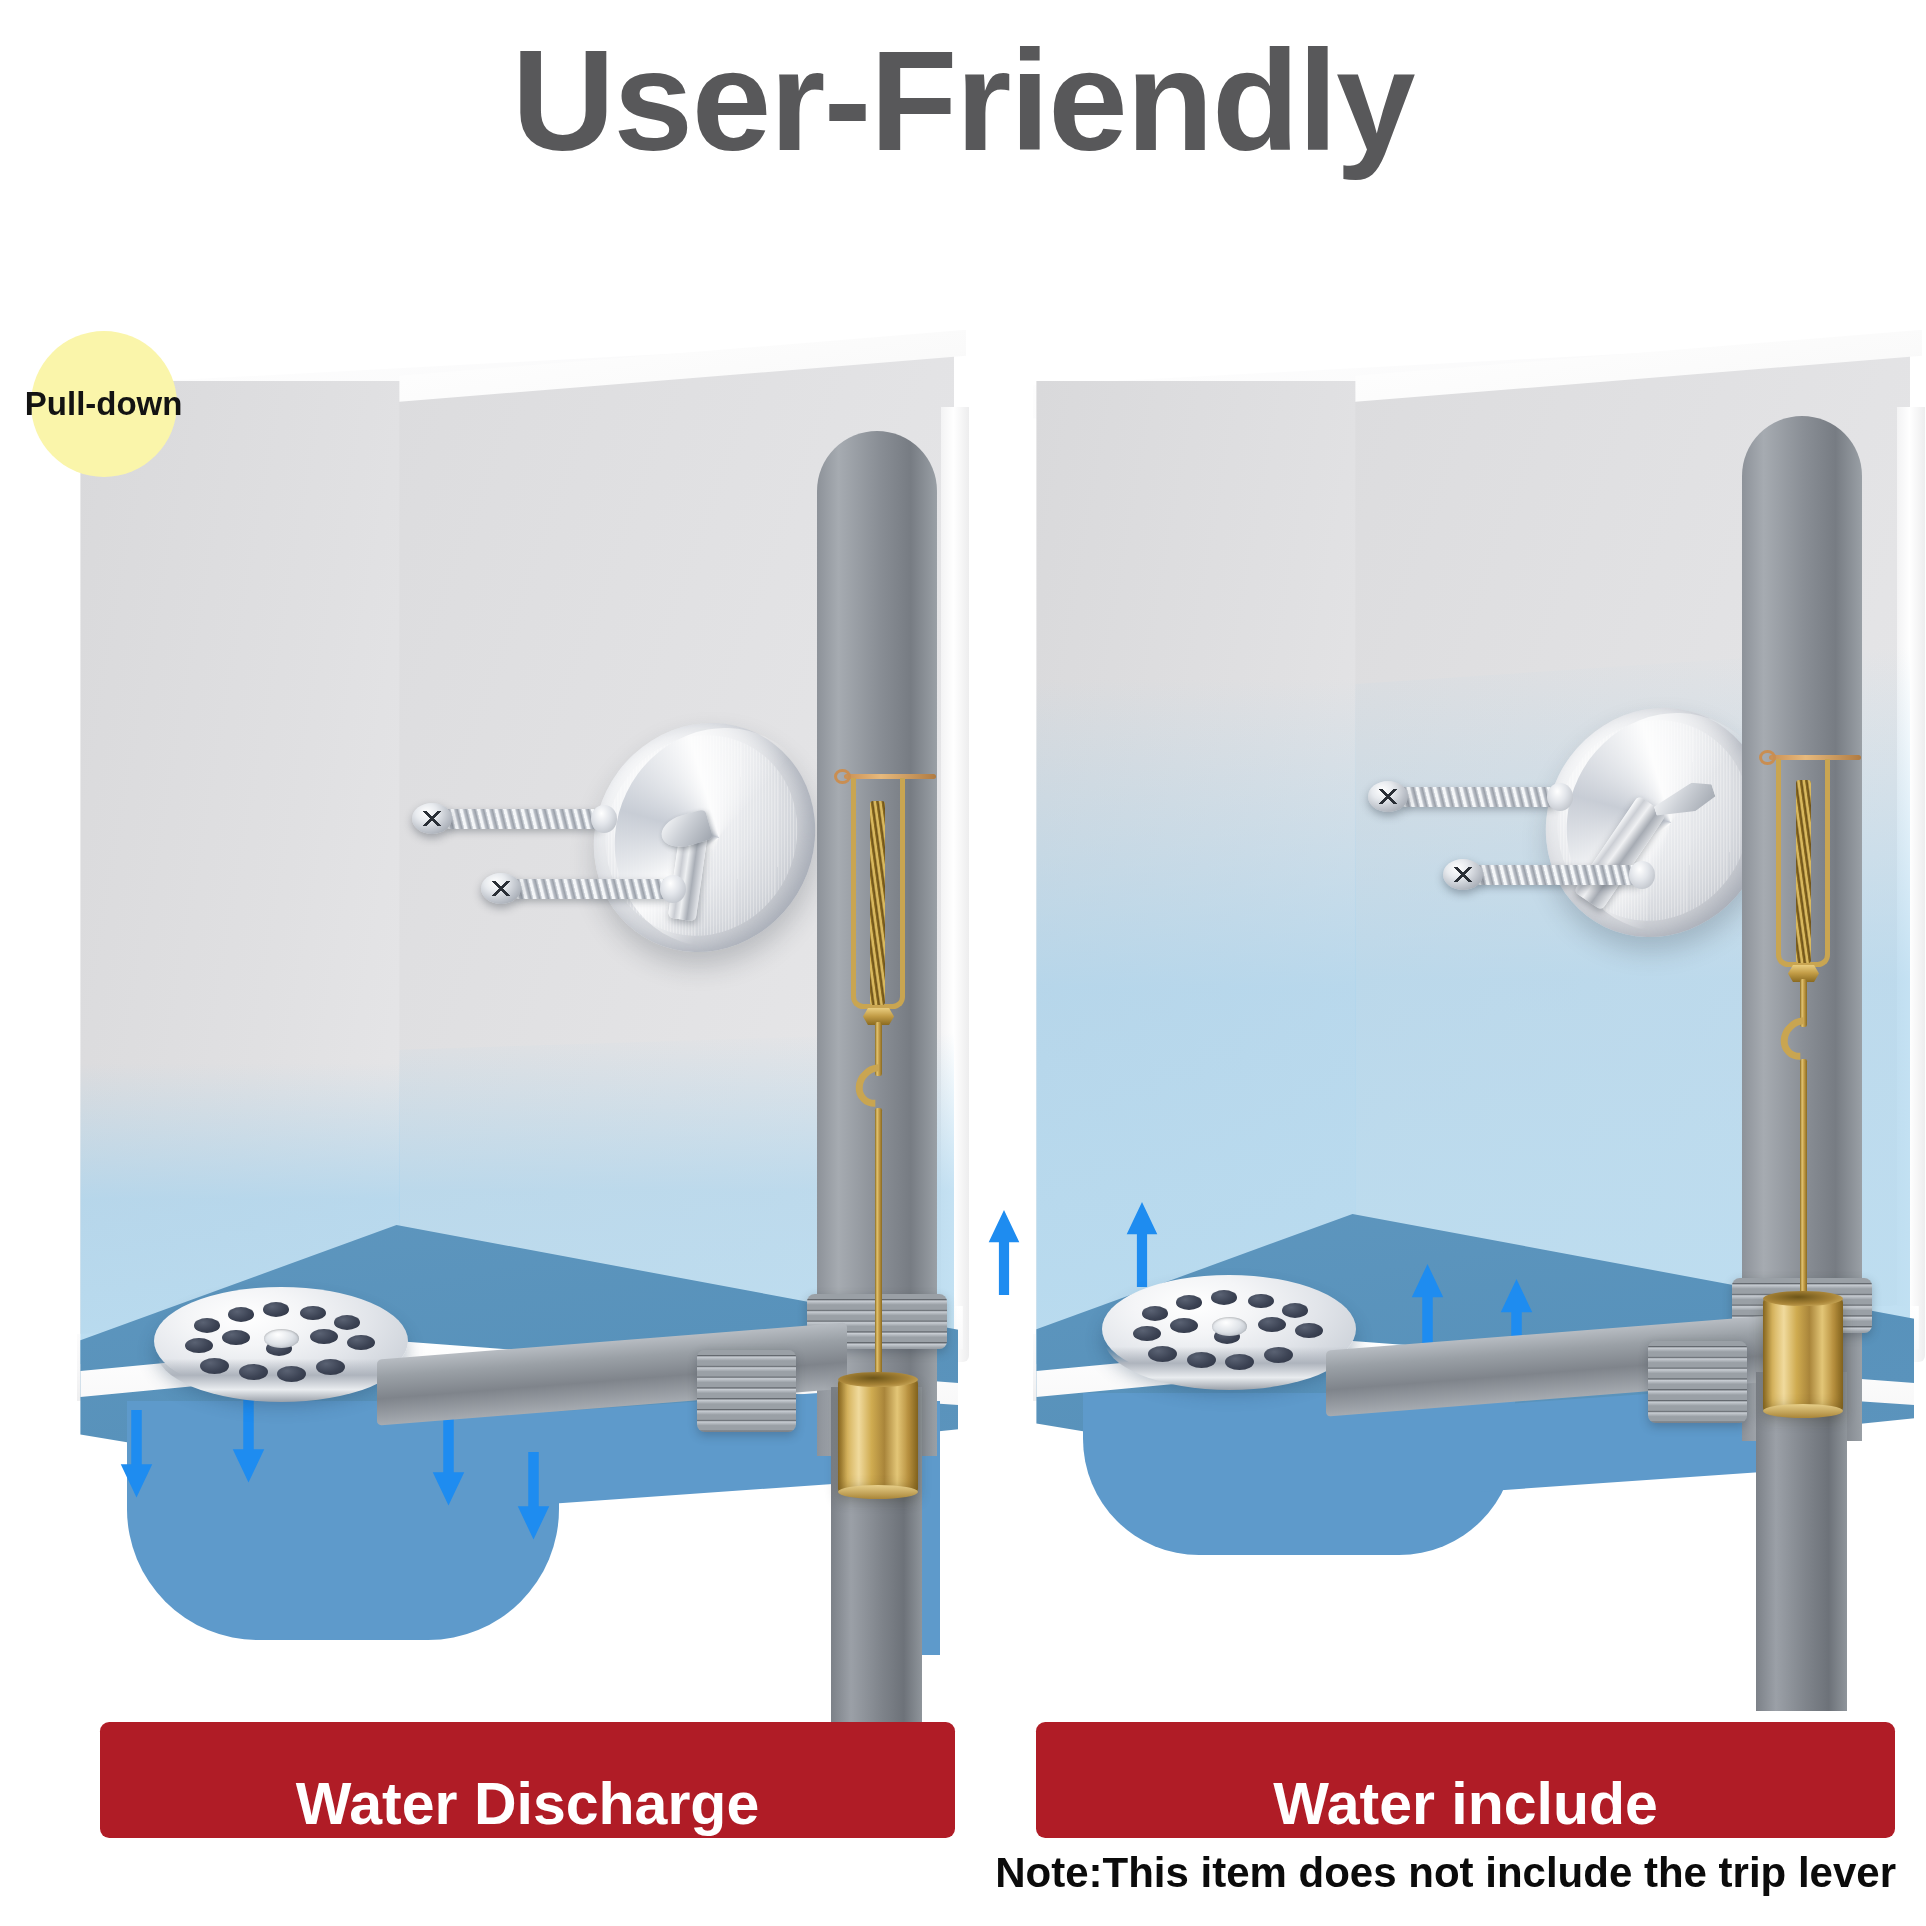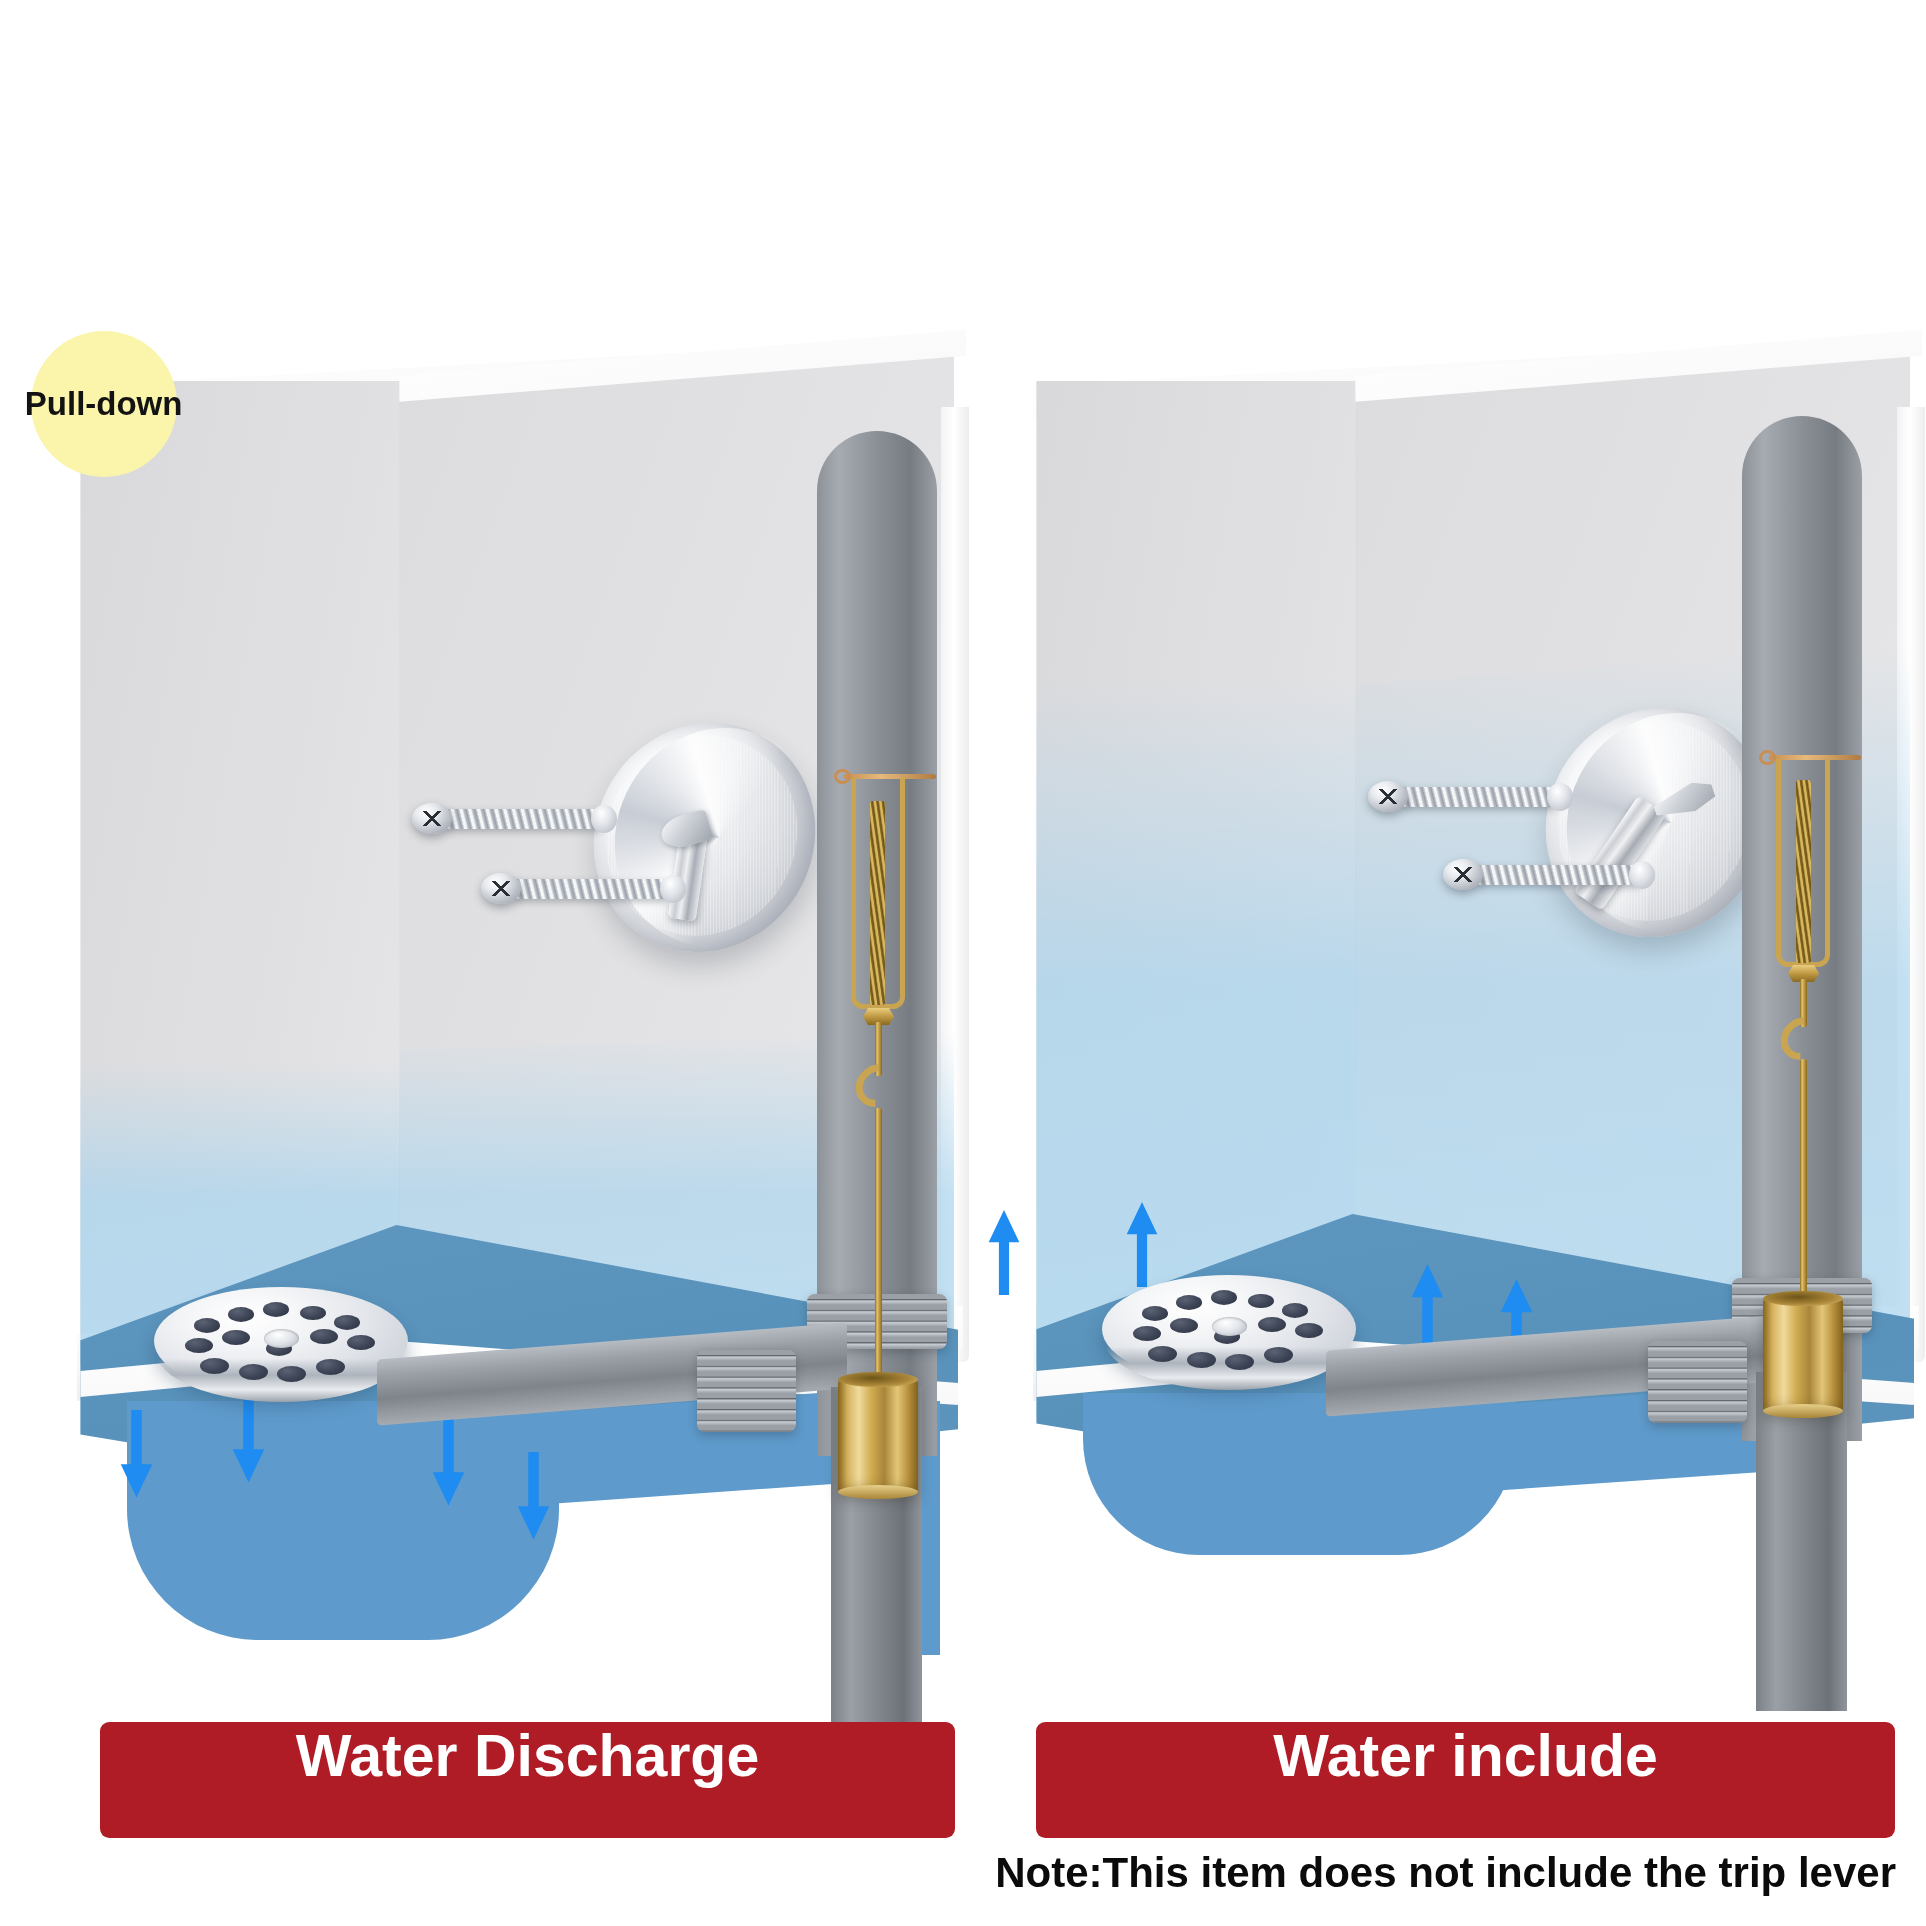--- a/index.html
+++ b/index.html
@@ -344,37 +344,38 @@
     z-index:40;
   }
   .pd .badge { left:-15.4px; top:-7.7px; }
   .ps .badge { left:-15.4px; top:-7.7px; }
   .badge span { font-size:33px; font-weight:600; color:#131313; white-space:nowrap; }
 
   
   .banner {
     position:absolute; height:116px; border-radius:9.2px;
     background:#B01C26;
-    display:flex; align-items:flex-start; justify-content:center;
+    display:flex; align-items:flex-end; justify-content:center;
     z-index:30;
   }
   .banner span { color:#ffffff; font-size:59px; font-weight:bold; letter-spacing:0px; }
   .banner-left  { left:100px;  top:1722px; width:855px; }
   .banner-right { left:1036px; top:1722px; width:859px; }
 
   .note {
     position:absolute; left:0; top:1849px; width:1896px;
     text-align:right; font-size:42px; font-weight:bold; color:#0b0b0b;
     font-family:"Liberation Sans", sans-serif;
   }
 </style>
 </head>
 <body>
 
 <div class="header">
+  <div class="title">User-Friendly</div>
 </div>
 
 <div class="panel panel-left pd">
 
   <div class="tub">
     <div class="tub-shell">
       <div class="rim-top"></div>
       <div class="wall-left"></div>
       <div class="wall-right"></div>
       <div class="wall-right-edge"></div>

